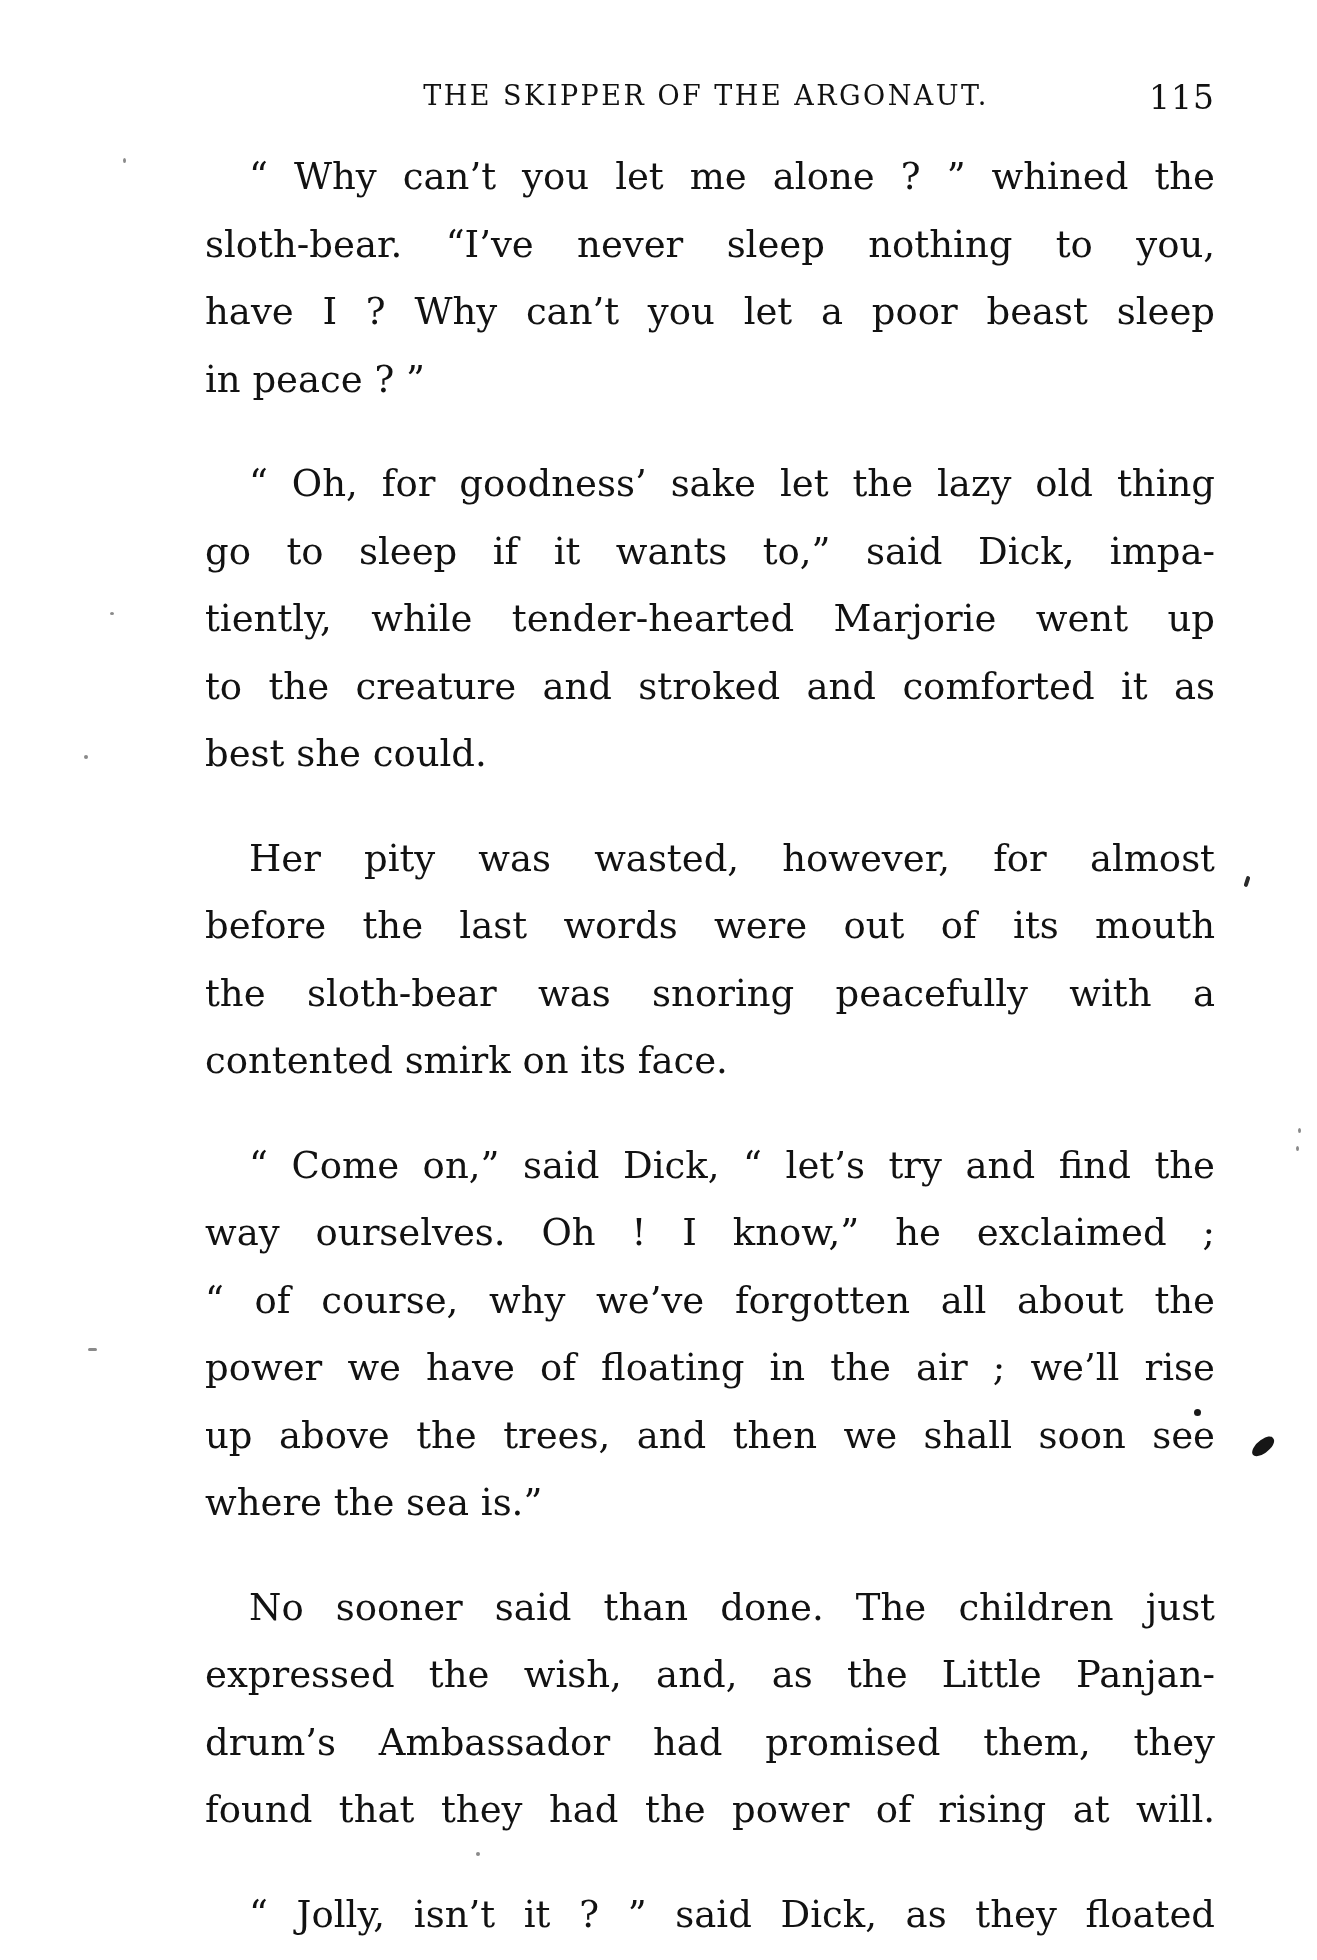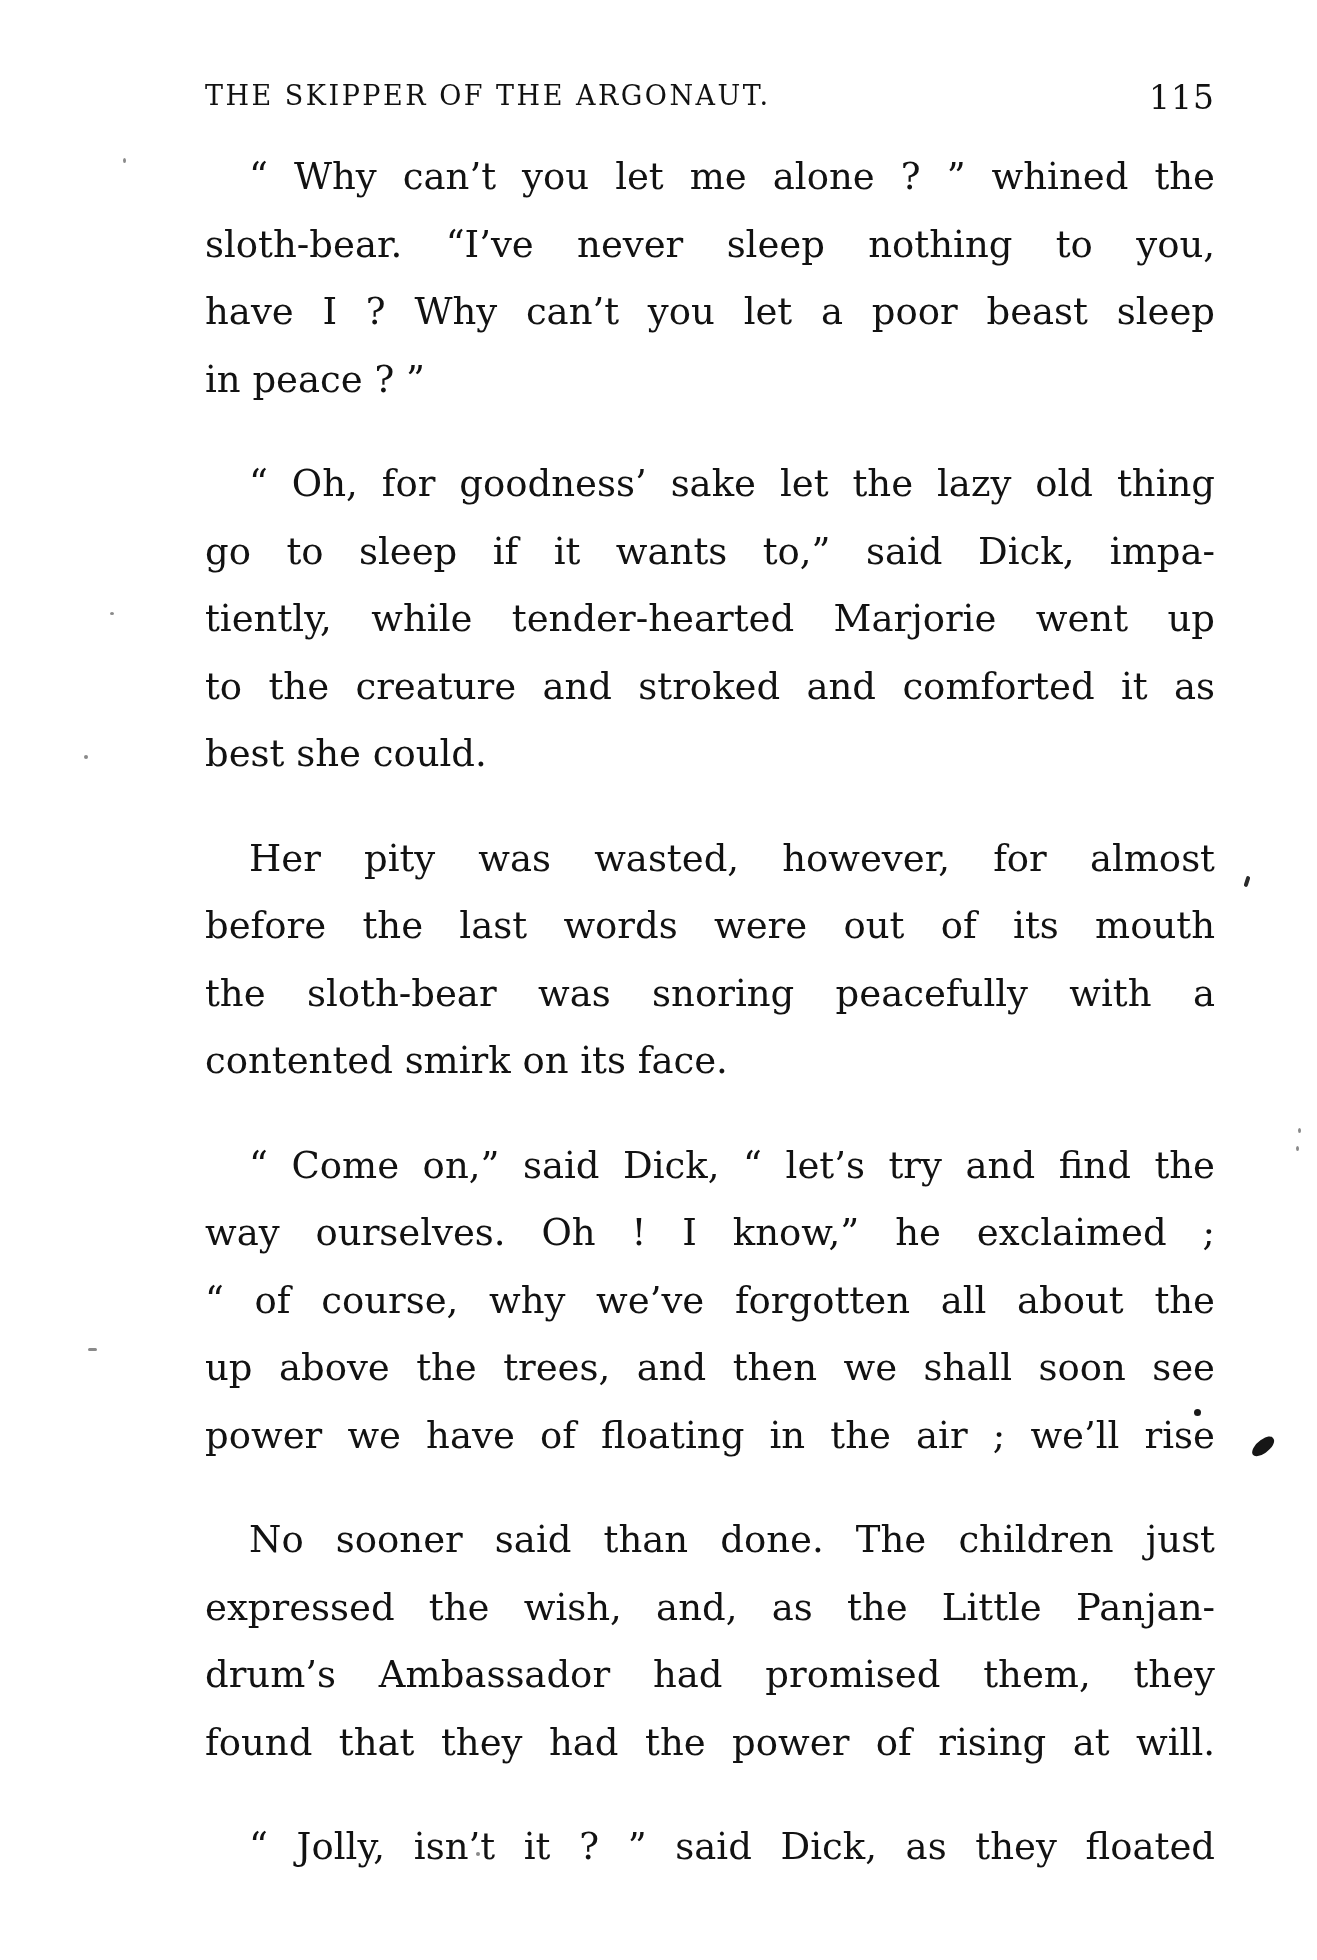--- a/index.html
+++ b/index.html
@@ -16,21 +16,21 @@
     overflow: hidden;
   }
   .header-row {
     position: absolute;
     left: 205px; top: 80px;
     width: 1010px; height: 42px;
   }
   .running-head {
     position: absolute;
     left: 0; right: 8px; top: 0;
-    text-align: left;
+    text-align: center;
     font-size: 27px;
     letter-spacing: 2.5px;
     white-space: nowrap;
   }
   .page-number {
     position: absolute;
     right: 0; top: -2px;
     font-size: 33px;
     letter-spacing: 1px;
   }
@@ -103,22 +103,23 @@
       <div class="line">before the last words were out of its mouth</div>
       <div class="line">the sloth-bear was snoring peacefully with a</div>
       <div class="line short">contented smirk on its face.</div>
     <p></p>
 
     <p class="para">
       </p>
       <div class="line first">“ Come on,” said Dick, “ let’s try and find the</div>
       <div class="line">way ourselves. Oh ! I know,” he exclaimed ;</div>
       <div class="line">“ of course, why we’ve forgotten all about the</div>
+      <div class="line">power we have of floating in the air ; we’ll rise</div>
       <div class="line">up above the trees, and then we shall soon see</div>
-      <div class="line">power we have of floating in the air ; we’ll rise</div>
+      <div class="line short">where the sea is.”</div>
     <p></p>
 
     <p class="para">
       </p>
       <div class="line first">No sooner said than done. The children just</div>
       <div class="line">expressed the wish, and, as the Little Panjan-</div>
       <div class="line">drum’s Ambassador had promised them, they</div>
       <div class="line">found that they had the power of rising at will.</div>
     <p></p>
 

